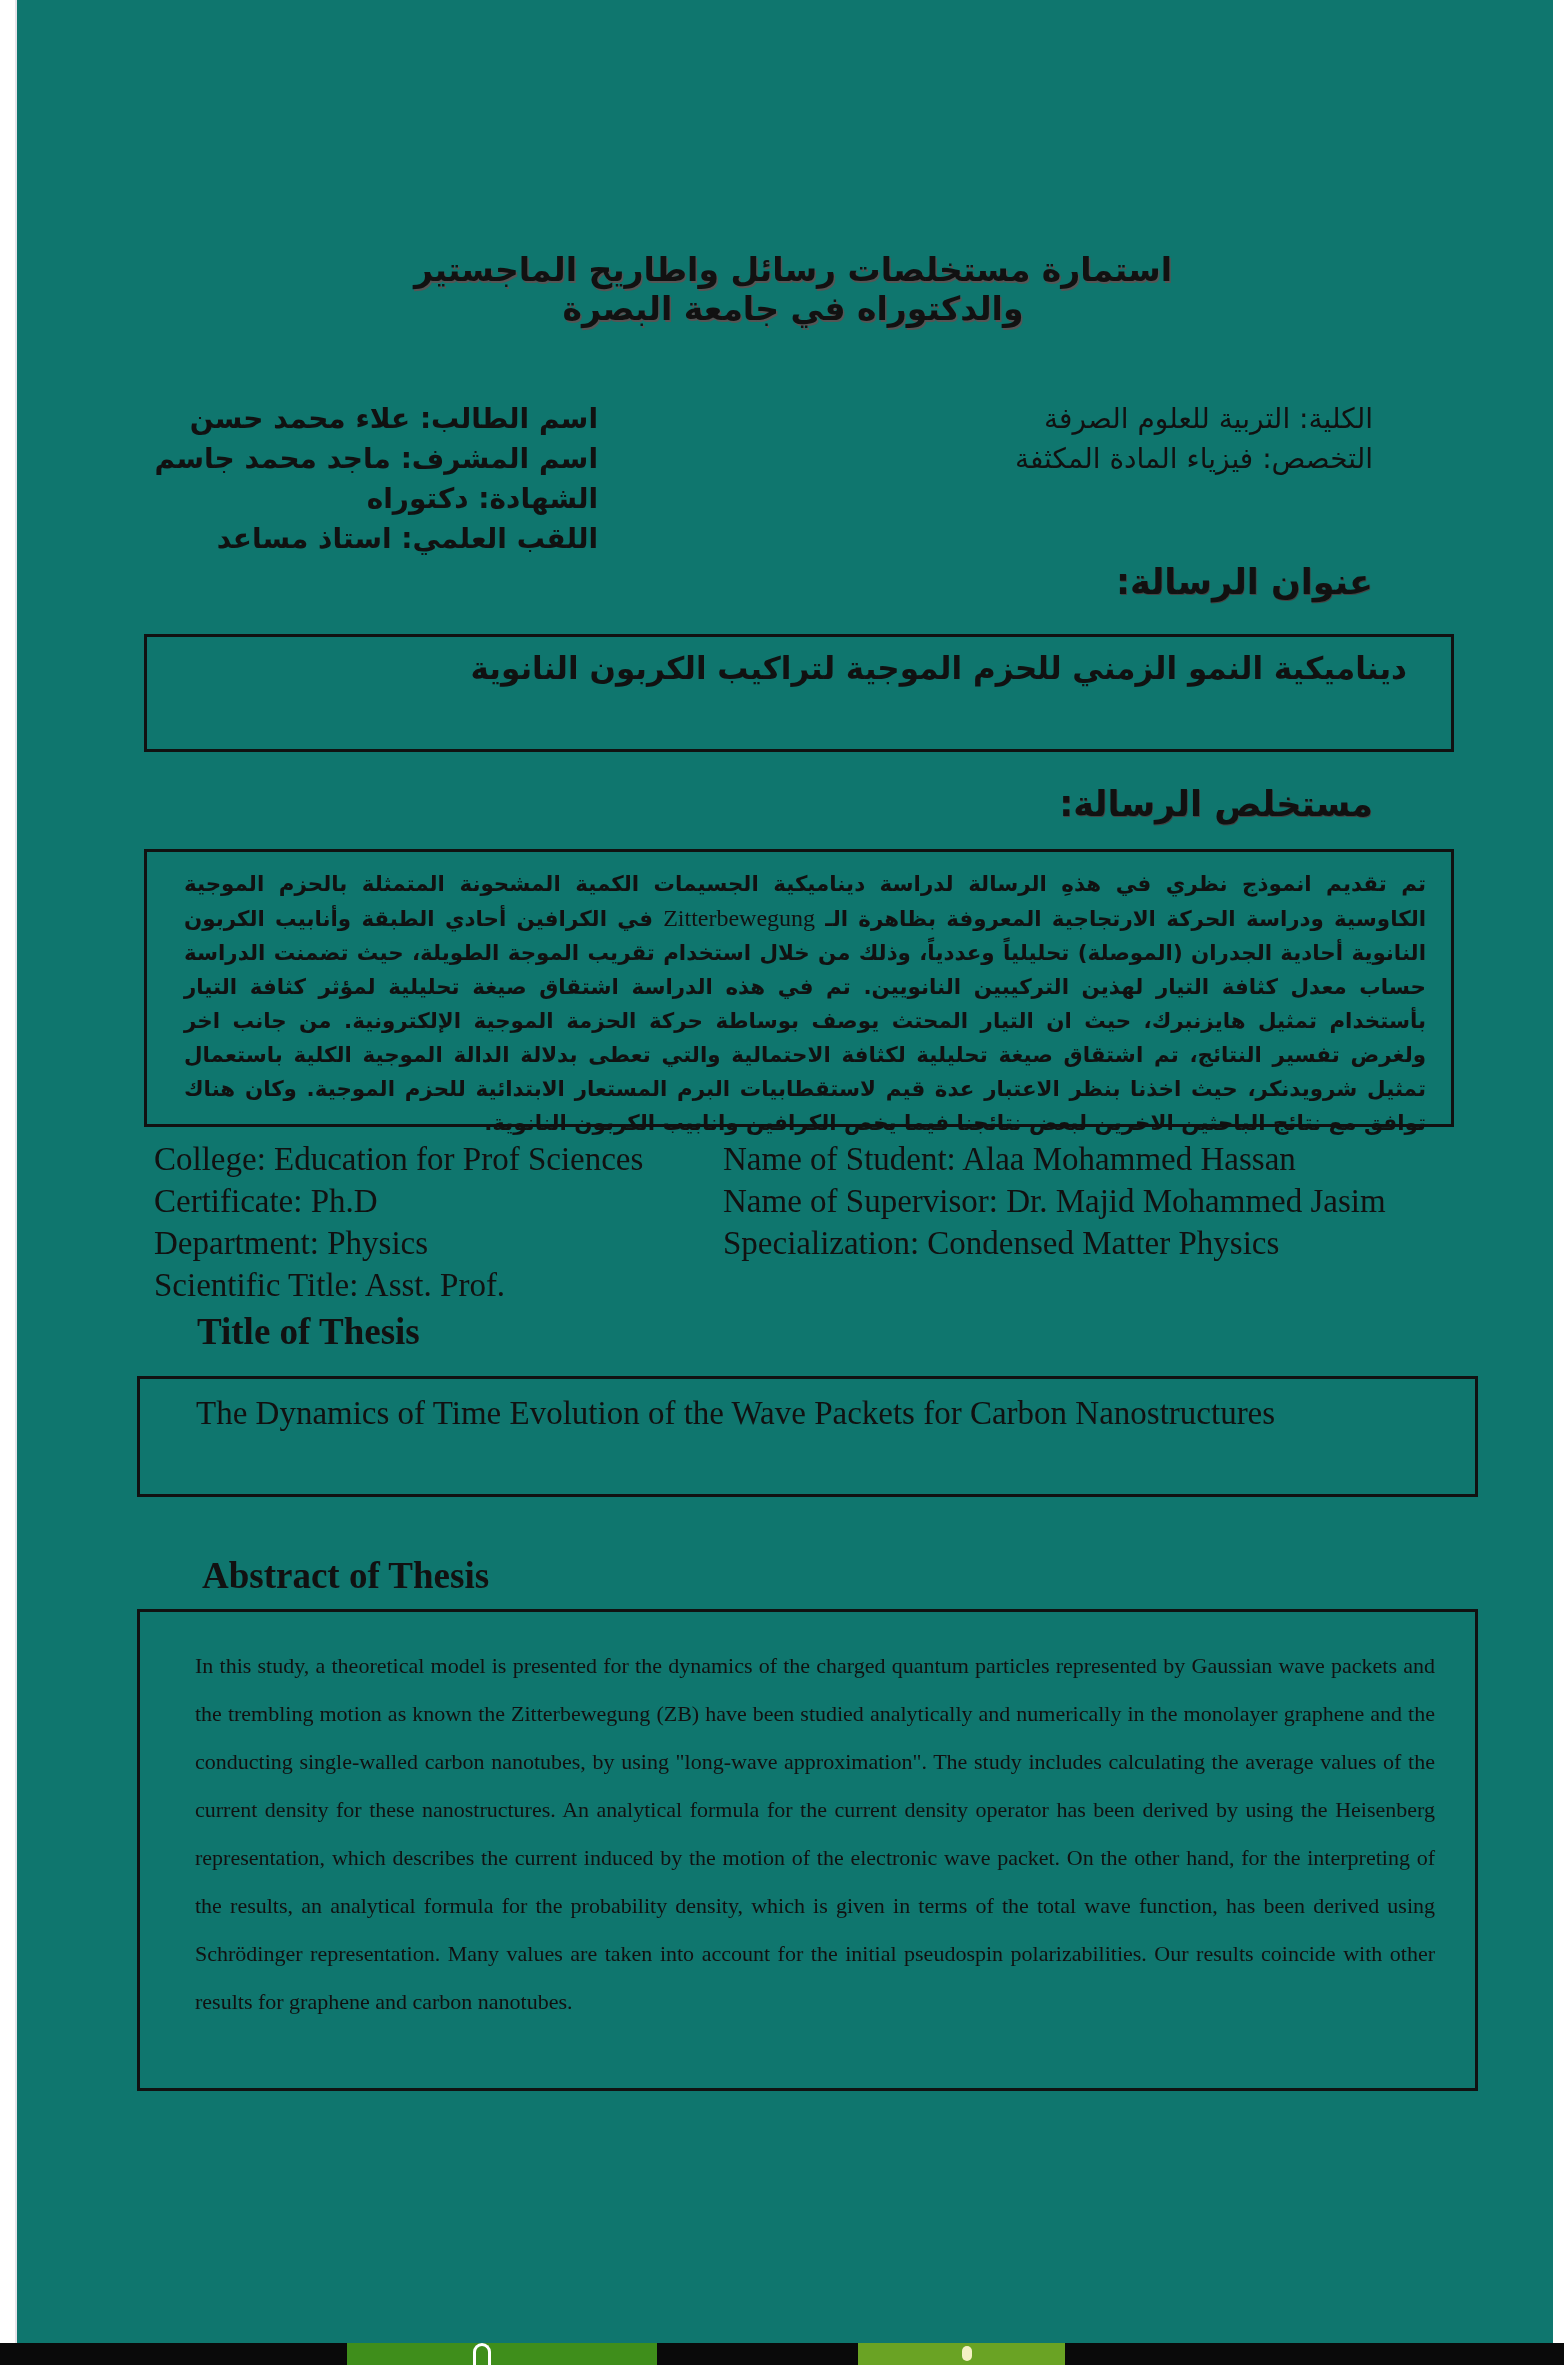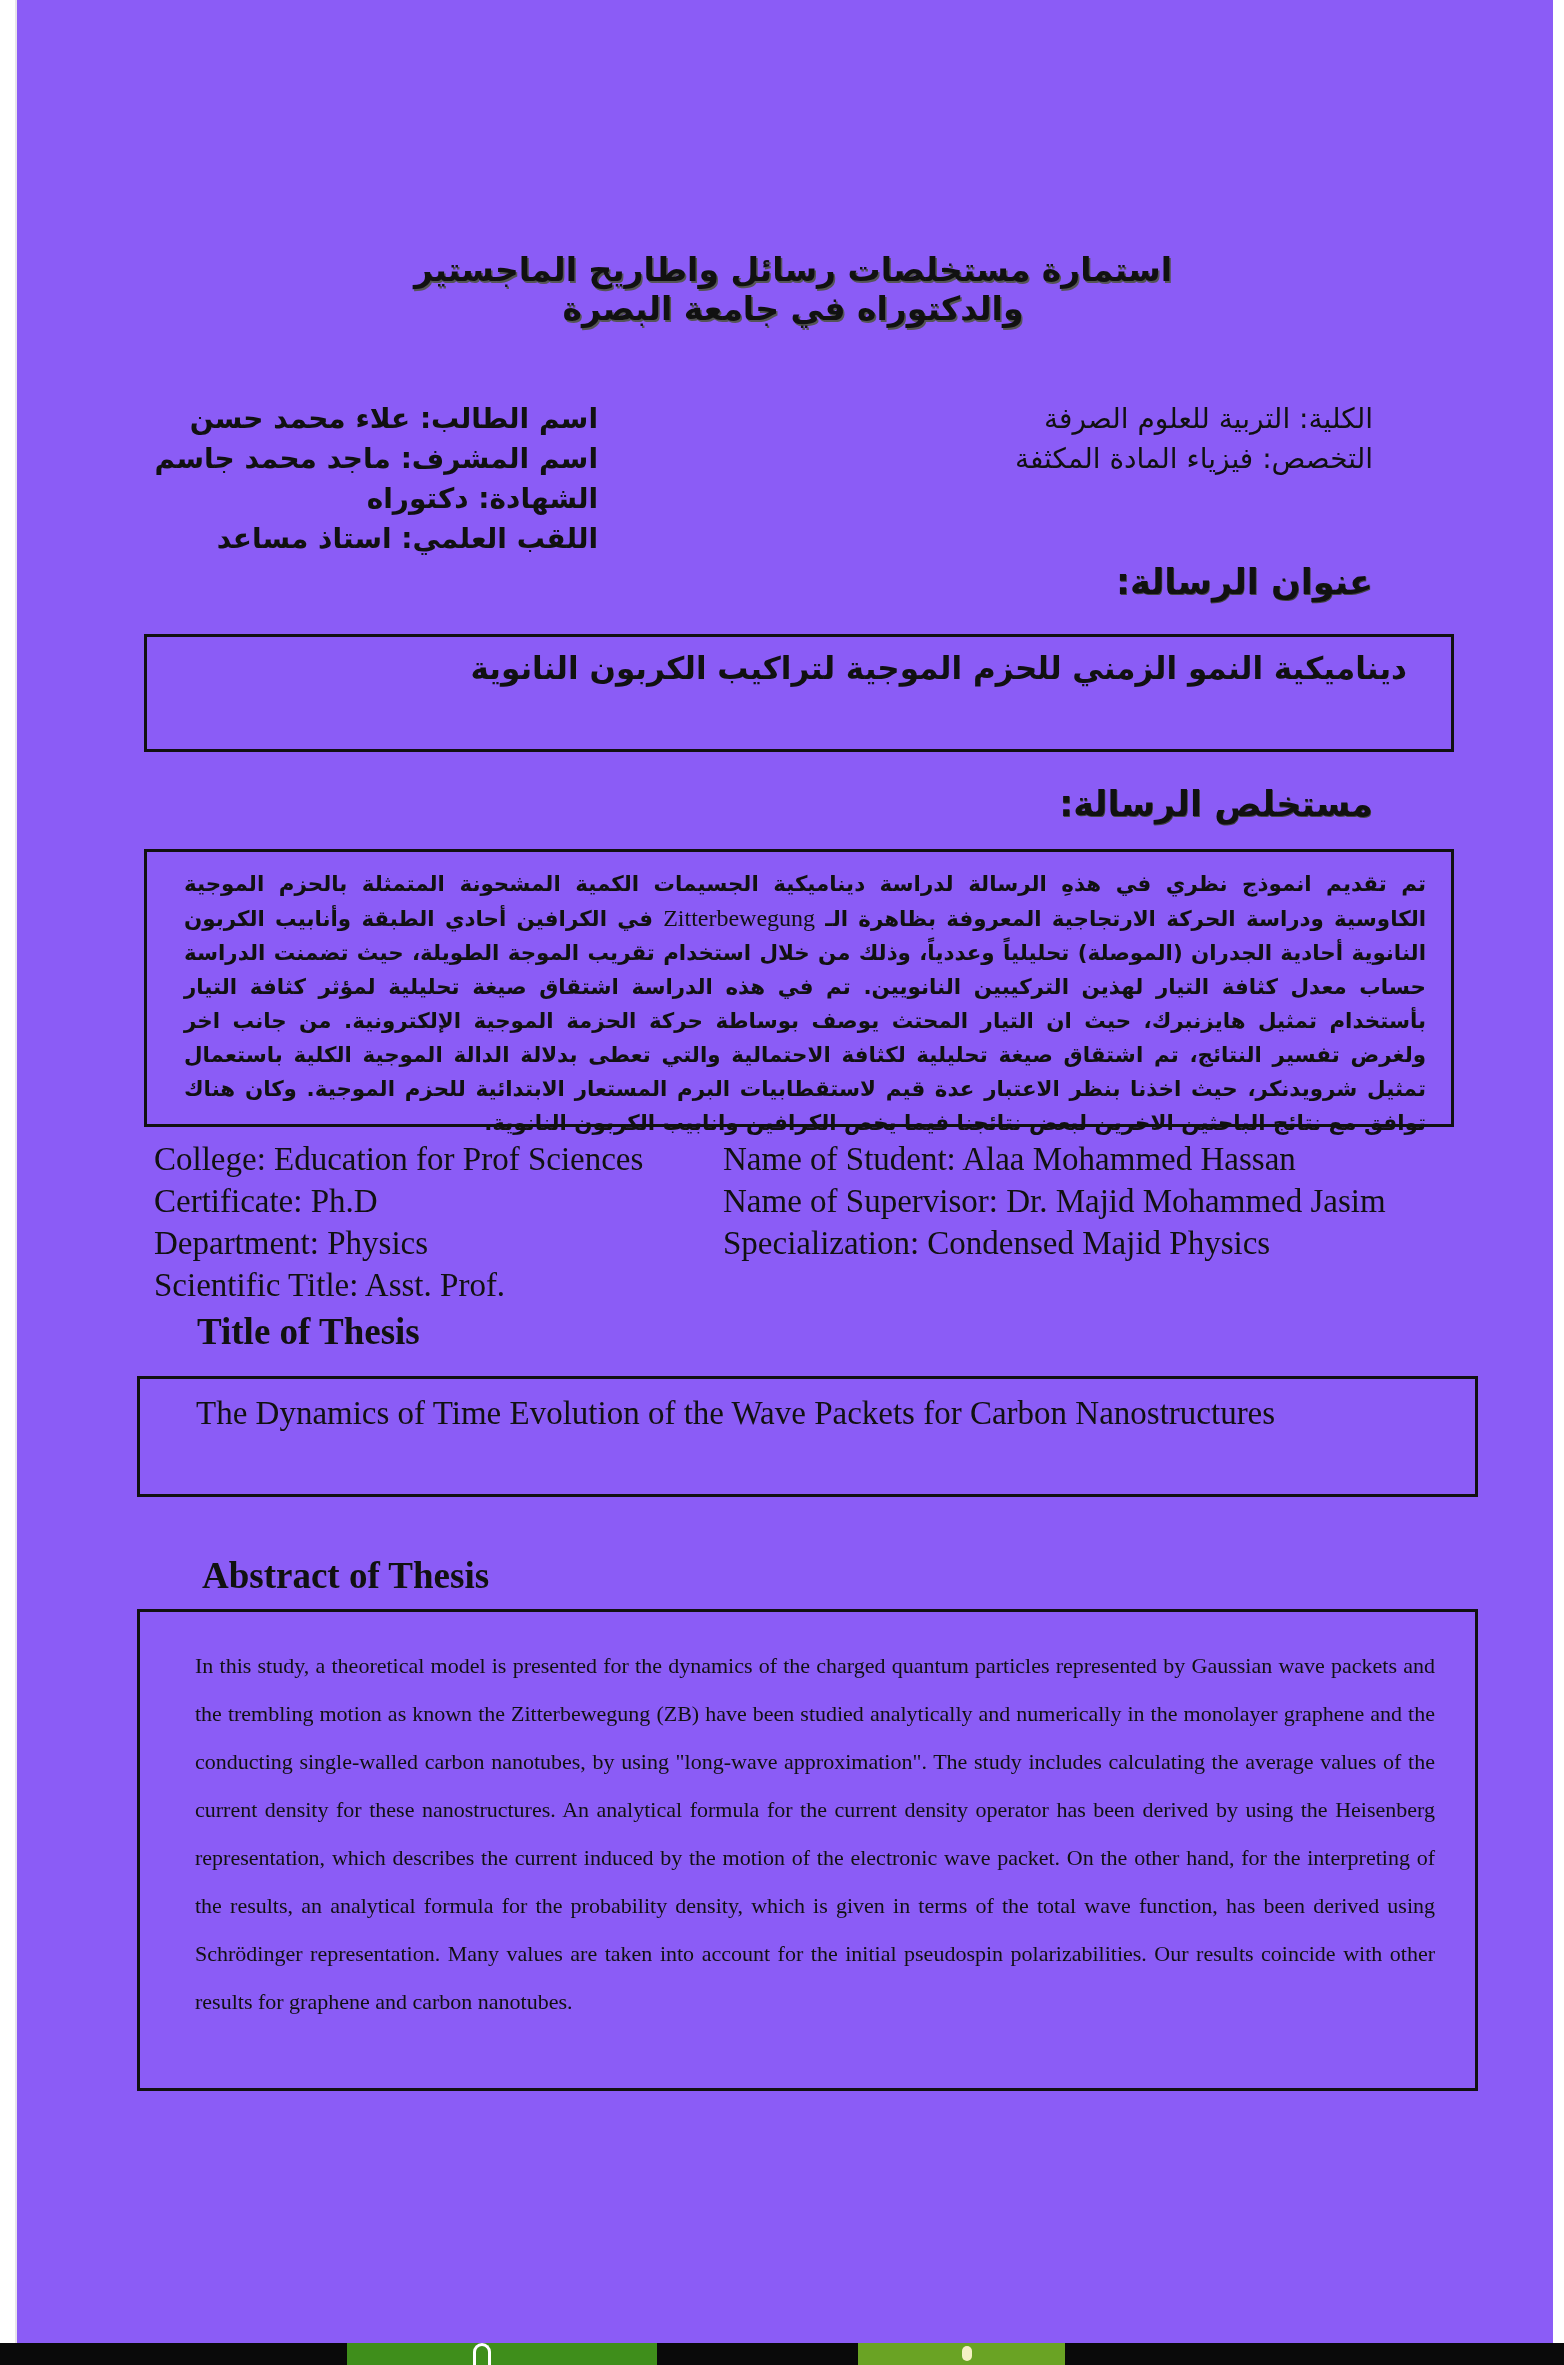--- a/index.html
+++ b/index.html
@@ -11,21 +11,21 @@
     }
     body {
       position: relative;
       font-family: "Liberation Serif", serif;
       color: #111;
     }
     .page {
       position: absolute;
       left: 15px; top: 0;
       width: 1538px; height: 2351px;
-      background: #8b5cf6;
+      background: #0f766e;
       border-left: 2.2px solid #e8e4ea;
     }
     .ar { direction: rtl; font-family: "DejaVu Sans", sans-serif; }
     .abs { position: absolute; }
 
     
     .form-title {
       left: 325px; top: 250px; width: 902px;
       text-align: center; font-size: 33px; font-weight: bold;
       text-shadow: 1.5px 1.5px 0 #555;
@@ -109,21 +109,21 @@
 
   <div class="abs en-info en-left-col">
     <div>College: Education for Prof Sciences</div>
     <div>Certificate: Ph.D</div>
     <div>Department: Physics</div>
     <div>Scientific Title: Asst. Prof.</div>
   </div>
   <div class="abs en-info en-right-col">
     <div>Name of Student: Alaa Mohammed Hassan</div>
     <div>Name of Supervisor: Dr. Majid Mohammed Jasim</div>
-    <div>Specialization: Condensed Majid Physics</div>
+    <div>Specialization: Condensed Matter Physics</div>
   </div>
 
   <div class="abs en-heading en-title-heading">Title of Thesis</div>
   <div class="box en-title-box">
     <div class="en-title-text">The Dynamics of Time Evolution of the Wave Packets for Carbon Nanostructures</div>
   </div>
 
   <div class="abs en-heading en-abstract-heading">Abstract of Thesis</div>
   <div class="box en-abs-box">
     <div class="en-abs-text">In this study, a theoretical model is presented for the dynamics of the charged quantum particles represented by Gaussian wave packets and the trembling motion as known the Zitterbewegung (ZB) have been studied analytically and numerically in the monolayer graphene and the conducting single-walled carbon nanotubes, by using "long-wave approximation". The study includes calculating the average values of the current density for these nanostructures. An analytical formula for the current density operator has been derived by using the Heisenberg representation, which describes the current induced by the motion of the electronic wave packet. On the other hand, for the interpreting of the results, an analytical formula for the probability density, which is given in terms of the total wave function, has been derived using Schrödinger representation. Many values are taken into account for the initial pseudospin polarizabilities. Our results coincide with other results for graphene and carbon nanotubes.</div>

